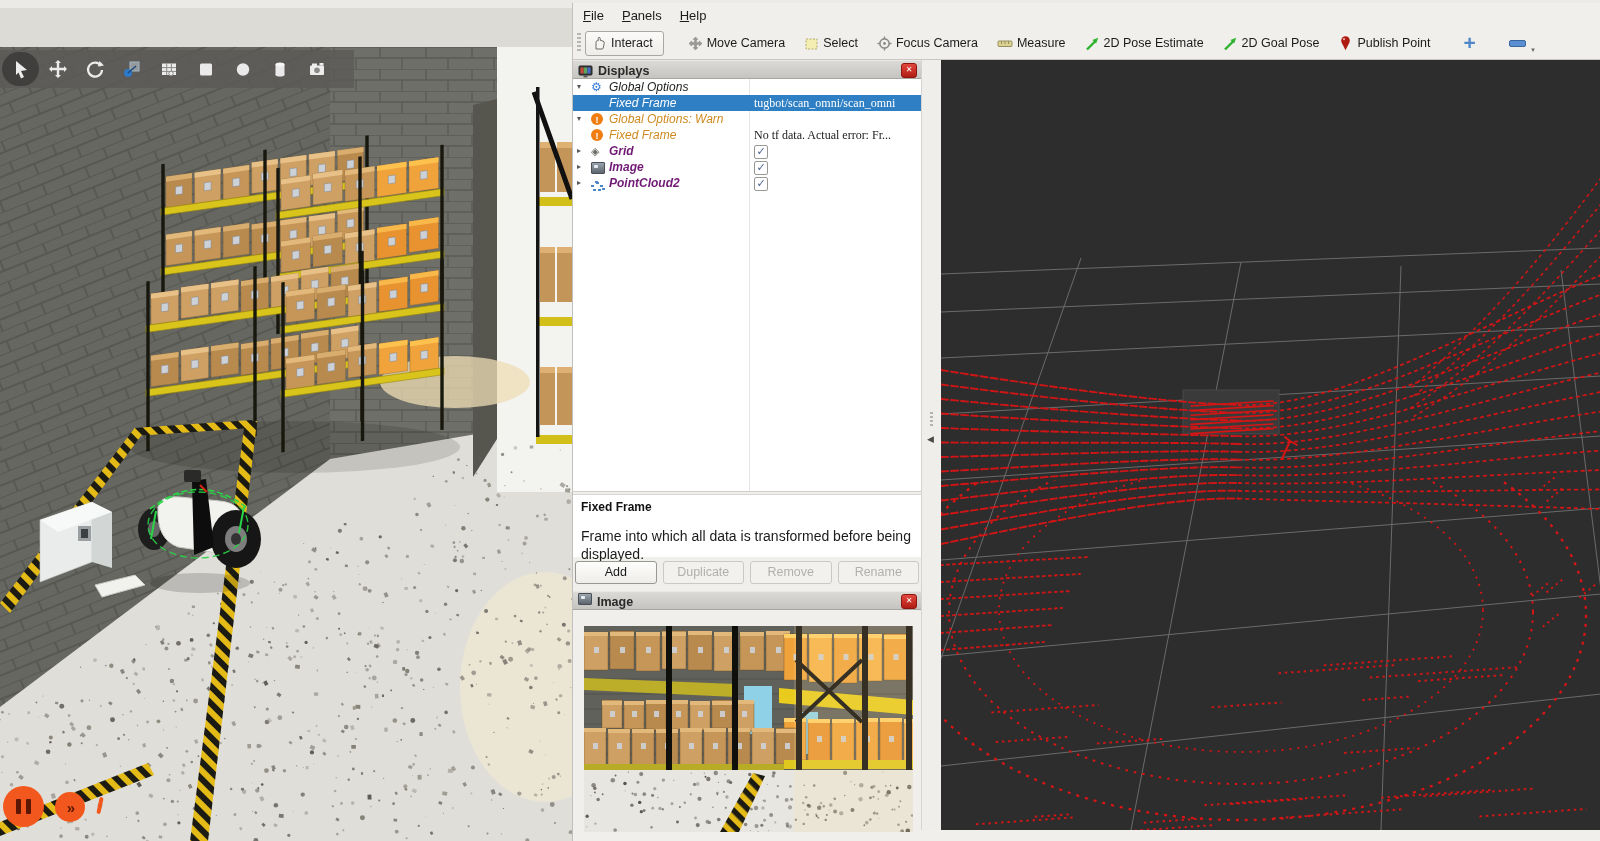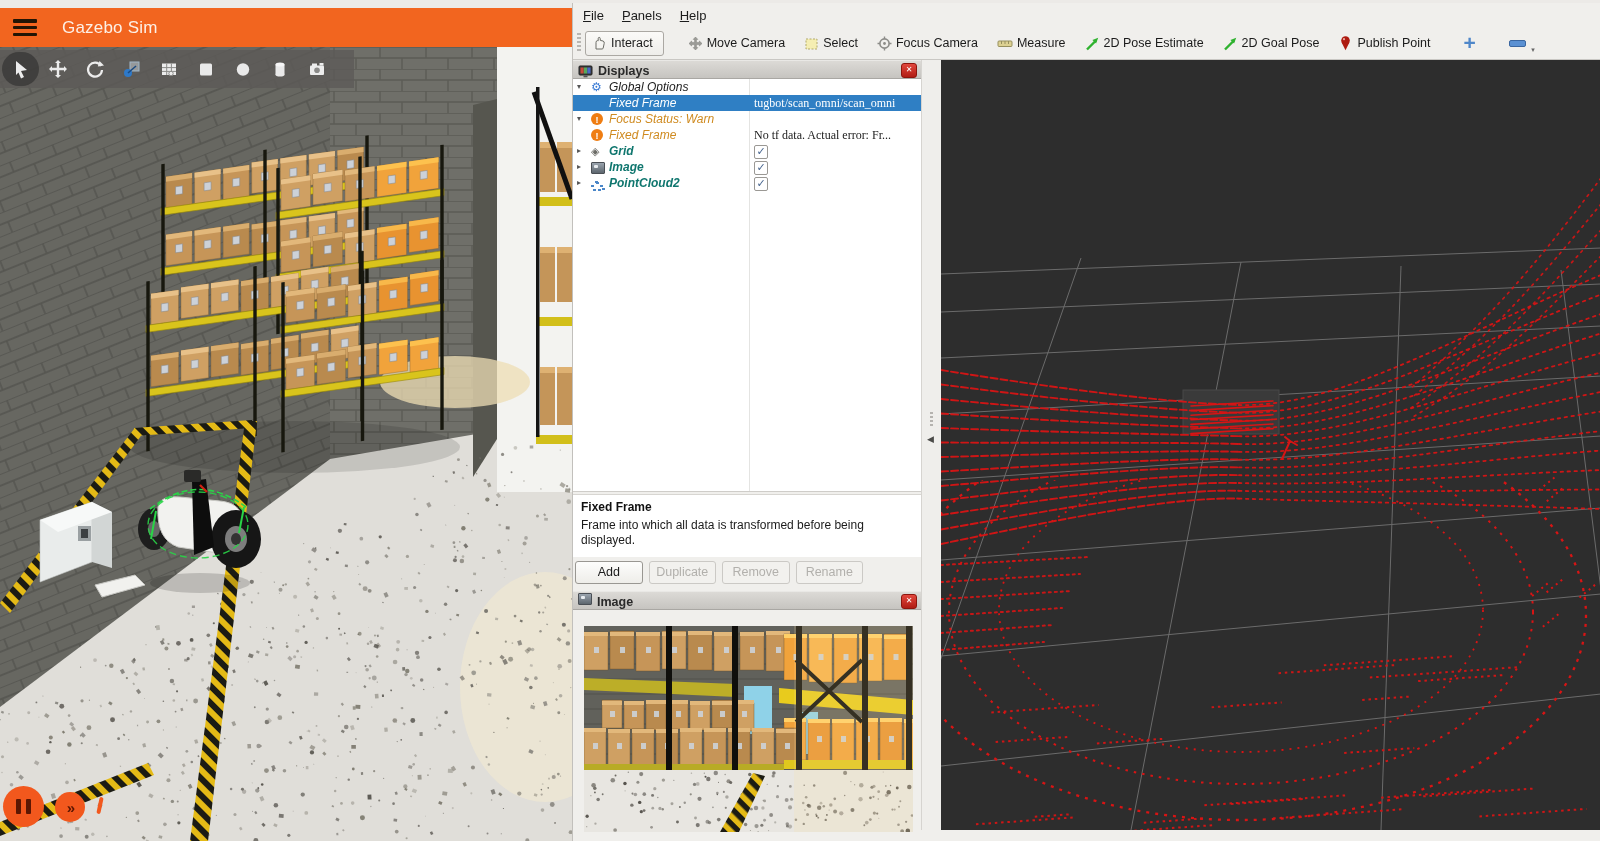--- a/index.html
+++ b/index.html
@@ -42,34 +42,34 @@
   .tree{position:absolute;left:0;top:19px;height:412px;width:100%;background:#fff;border-bottom:1px solid #cfcdc9;overflow:hidden;}
   .coldiv{position:absolute;left:176px;top:0;bottom:0;width:1px;background:#e4e4e2;}
   .trow{position:relative;height:16px;line-height:16px;font-size:12px;color:#1b1b1b;cursor:pointer;}
   .trow .exp{position:absolute;left:4px;top:0;font-size:8px;color:#555;}
   .trow .ticon{position:absolute;left:18px;top:0;width:14px;height:16px;}
   .trow .tlabel{position:absolute;left:36px;top:0;white-space:nowrap;font-style:italic;}
   .trow .tval{position:absolute;left:181px;top:0;white-space:nowrap;font-size:12px;font-family:Liberation Serif, serif;}
   .trow.sel{background:#2f7fc4;}
   .trow.sel .tlabel,.trow.sel .tval{color:#fff;}
   .trow.warn .tlabel{color:#cf8a1f;}
-  .trow.disp .tlabel{color:#0f766e;font-weight:bold;}
+  .trow.disp .tlabel{color:#701a75;font-weight:bold;}
   .gear-ic{color:#3a7bd5;font-size:12px;line-height:16px;}
   .grid-ic{color:#6b6b66;font-size:11px;line-height:16px;}
   .warn-ic{display:inline-block;width:12px;height:12px;margin-top:2px;border-radius:50%;background:#ef7d12;position:relative;}
   .warn-ic::after{content:"!";position:absolute;left:0;right:0;top:-1px;text-align:center;color:#fff;font-size:9px;font-weight:bold;}
   .img-ic{display:inline-block;width:12px;height:10px;margin-top:3px;background:linear-gradient(#9aa4ae,#5d666e);border:1px solid #4a4f55;border-radius:1px;position:relative;}
   .img-ic::after{content:"";position:absolute;left:2px;top:2px;width:4px;height:3px;background:#e8ecf0;border-radius:1px;}
   .pc-ic{display:inline-block;width:2.5px;height:2.5px;margin-top:6px;background:#4a86c8;box-shadow:5px -3px #4a86c8,9px 0 #4a86c8,2px 4px #4a86c8,7px 4px #4a86c8,11px 3px #4a86c8,4px -4px #4a86c8;}
   .cbx{display:inline-block;width:12px;height:12px;margin-top:1px;background:#fff;border:1px solid #9a9894;border-radius:2px;color:#46648e;font-size:11px;line-height:11px;text-align:center;cursor:pointer;}
   .swatch{display:inline-block;width:11px;height:11px;background:#2f2f2f;border:1px solid #777;vertical-align:-1px;margin-right:4px;}
   .helpbox{position:absolute;left:0;top:434px;height:63px;width:100%;background:#fff;border-top:1px solid #d8d6d2;box-sizing:border-box;padding:5px 8px;}
   .helptitle{font-size:12px;font-weight:bold;color:#111;}
-  .helptext{font-size:12px;color:#1b1b1b;line-height:1.25;margin-top:4px;width:330px;}
-  .btnrow{position:absolute;left:2px;top:501px;width:288px;display:flex;gap:6px;}
+  .helptext{font-size:14px;color:#1b1b1b;line-height:1.25;margin-top:14px;width:330px;}
+  .btnrow{position:absolute;left:2px;top:501px;width:344px;display:flex;gap:6px;}
   .pbtn2{flex:1;height:21px;font-size:12.5px;border-radius:3px;text-align:center;line-height:21px;cursor:pointer;}
   .pbtn2.en{background:linear-gradient(#fdfdfc,#eeede9);border:1px solid #999792;color:#1b1b1b;}
   .pbtn2.dis{background:#f2f1ee;border:1px solid #cbc9c5;color:#b2b0ac;}
   .imgpanelhdr{top:531px;}
   .imgbody{position:absolute;left:0;top:550px;bottom:0;width:100%;background:#f0efec;}
   .camwrap{position:absolute;left:11px;top:16px;width:329px;height:206px;background:#ddd;}
   
   .splitter{position:absolute;left:348px;top:57px;width:20px;bottom:11px;background:#efeeeb;border-left:1px solid #d6d4d0;cursor:col-resize;}
   .splitdots{position:absolute;left:8px;top:352px;width:3px;height:16px;background:repeating-linear-gradient(to bottom,#b5b3af 0 2px,transparent 2px 4px);}
   .splitarrow{position:absolute;left:5px;top:374px;font-size:9px;color:#4a4a48;cursor:pointer;}
@@ -905,28 +905,20 @@
           <polygon points="44,2 58,0 66,68 46,76" fill="#0d0d0d"></polygon>
           <rect x="36" y="-9" width="17" height="12" rx="2" fill="#2a2a28"></rect>
           <path d="M2 30 Q50 -8 98 28" stroke="#29d447" fill="none" stroke-width="1.6" stroke-dasharray="6 3"></path>
           <ellipse cx="50" cy="46" rx="50" ry="33" stroke="#29d447" fill="none" stroke-width="1.4" stroke-dasharray="7 4" opacity="0.9"></ellipse>
           <line x1="8" y1="32" x2="3" y2="60" stroke="#29d447" stroke-width="2"></line>
           <line x1="96" y1="28" x2="91" y2="54" stroke="#29d447" stroke-width="2"></line>
           <line x1="52" y1="6" x2="59" y2="13" stroke="#d22213" stroke-width="2.2"></line>
         </g>
       </svg>
 
-    <div class="gz-titlebar">
-      <div class="gz-burger">
-          <i></i>
-          <i></i>
-          <i></i>
-        </div>
-      <span class="gz-title">Gazebo Sim</span>
-    </div>
 
     <div class="gz-toolbar">
       <div class="gz-tool sel">
         <svg width="22" height="22" viewBox="0 0 22 22">
             <path d="M6 3 L17 12 L11 13 L14 19 L11 20.5 L8.5 14.5 L6 17 Z" fill="#ececec"></path>
           </svg>
       </div>
       <div class="gz-tool">
         <svg width="22" height="22" viewBox="0 0 22 22">
             <path d="M11 2 L14 5 H12.2 V9.8 H17 V8 L20 11 L17 14 V12.2 H12.2 V17 H14 L11 20 L8 17 H9.8 V12.2 H5 V14 L2 11 L5 8 V9.8 H9.8 V5 H8 Z" fill="#ececec"></path>
@@ -1090,21 +1082,21 @@
         <div class="trow sel">
           <span class="tlabel">Fixed Frame</span>
           <span class="tval">tugbot/scan_omni/scan_omni</span>
         </div>
 
 
 
         <div class="trow warn">
           <span class="exp">▾</span>
           <span class="ticon"><span class="warn-ic"></span></span>
-          <span class="tlabel">Focus Status: Warn</span>
+          <span class="tlabel">Global Options: Warn</span>
         </div>
 
         <div class="trow warn">
           <span class="ticon"><span class="warn-ic"></span></span>
           <span class="tlabel">Fixed Frame</span>
           <span class="tval" style="color:#1b1b1b">No tf data.  Actual error: Fr...</span>
         </div>
 
         <div class="trow disp">
           <span class="exp">▸</span>

